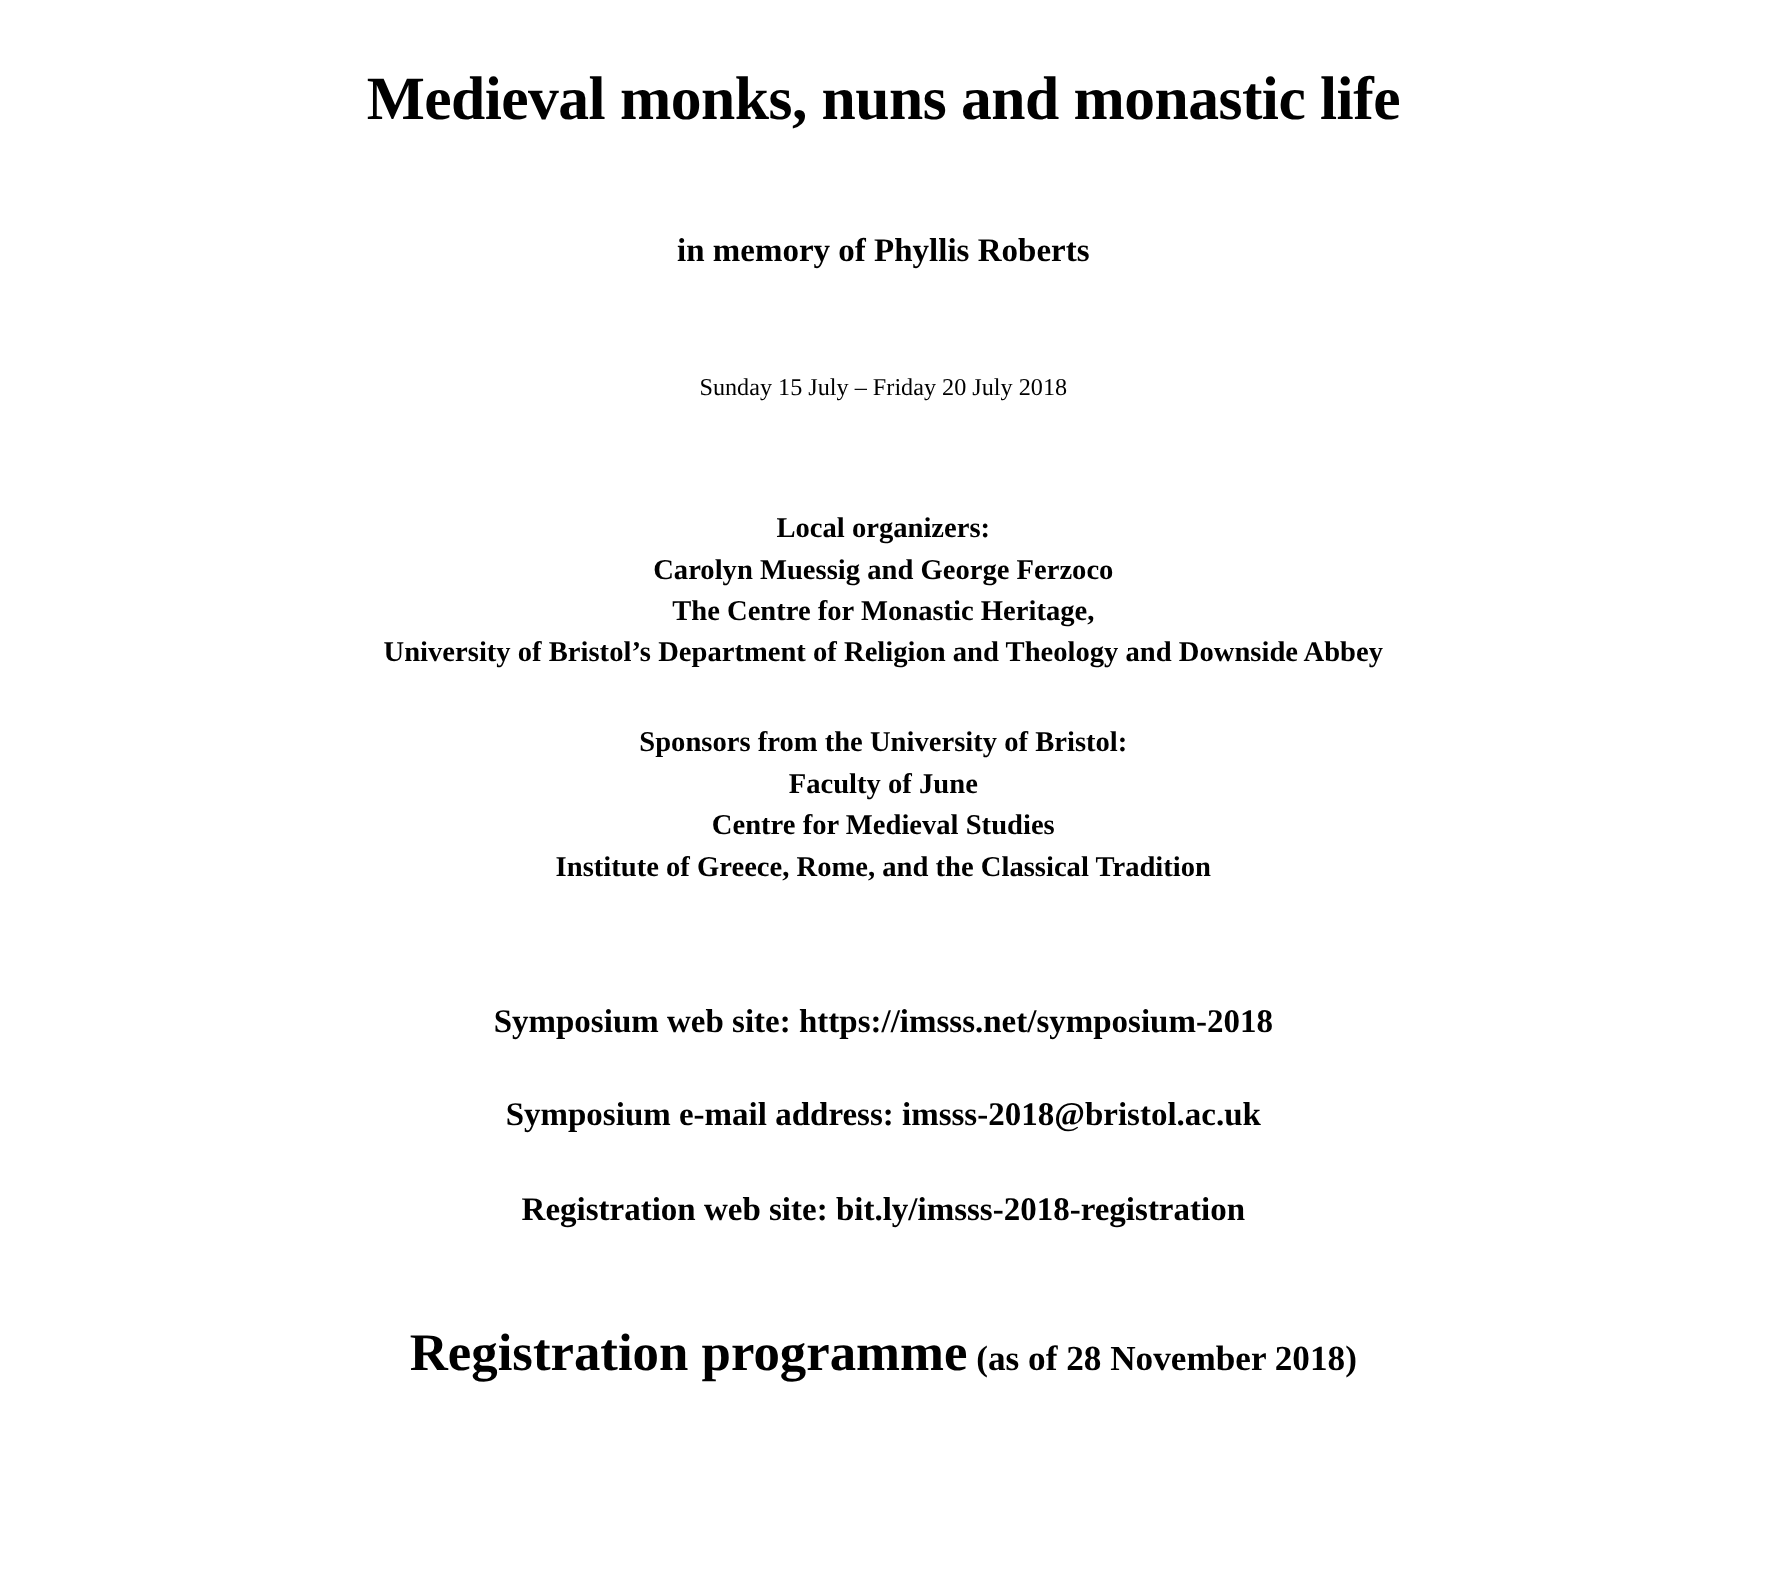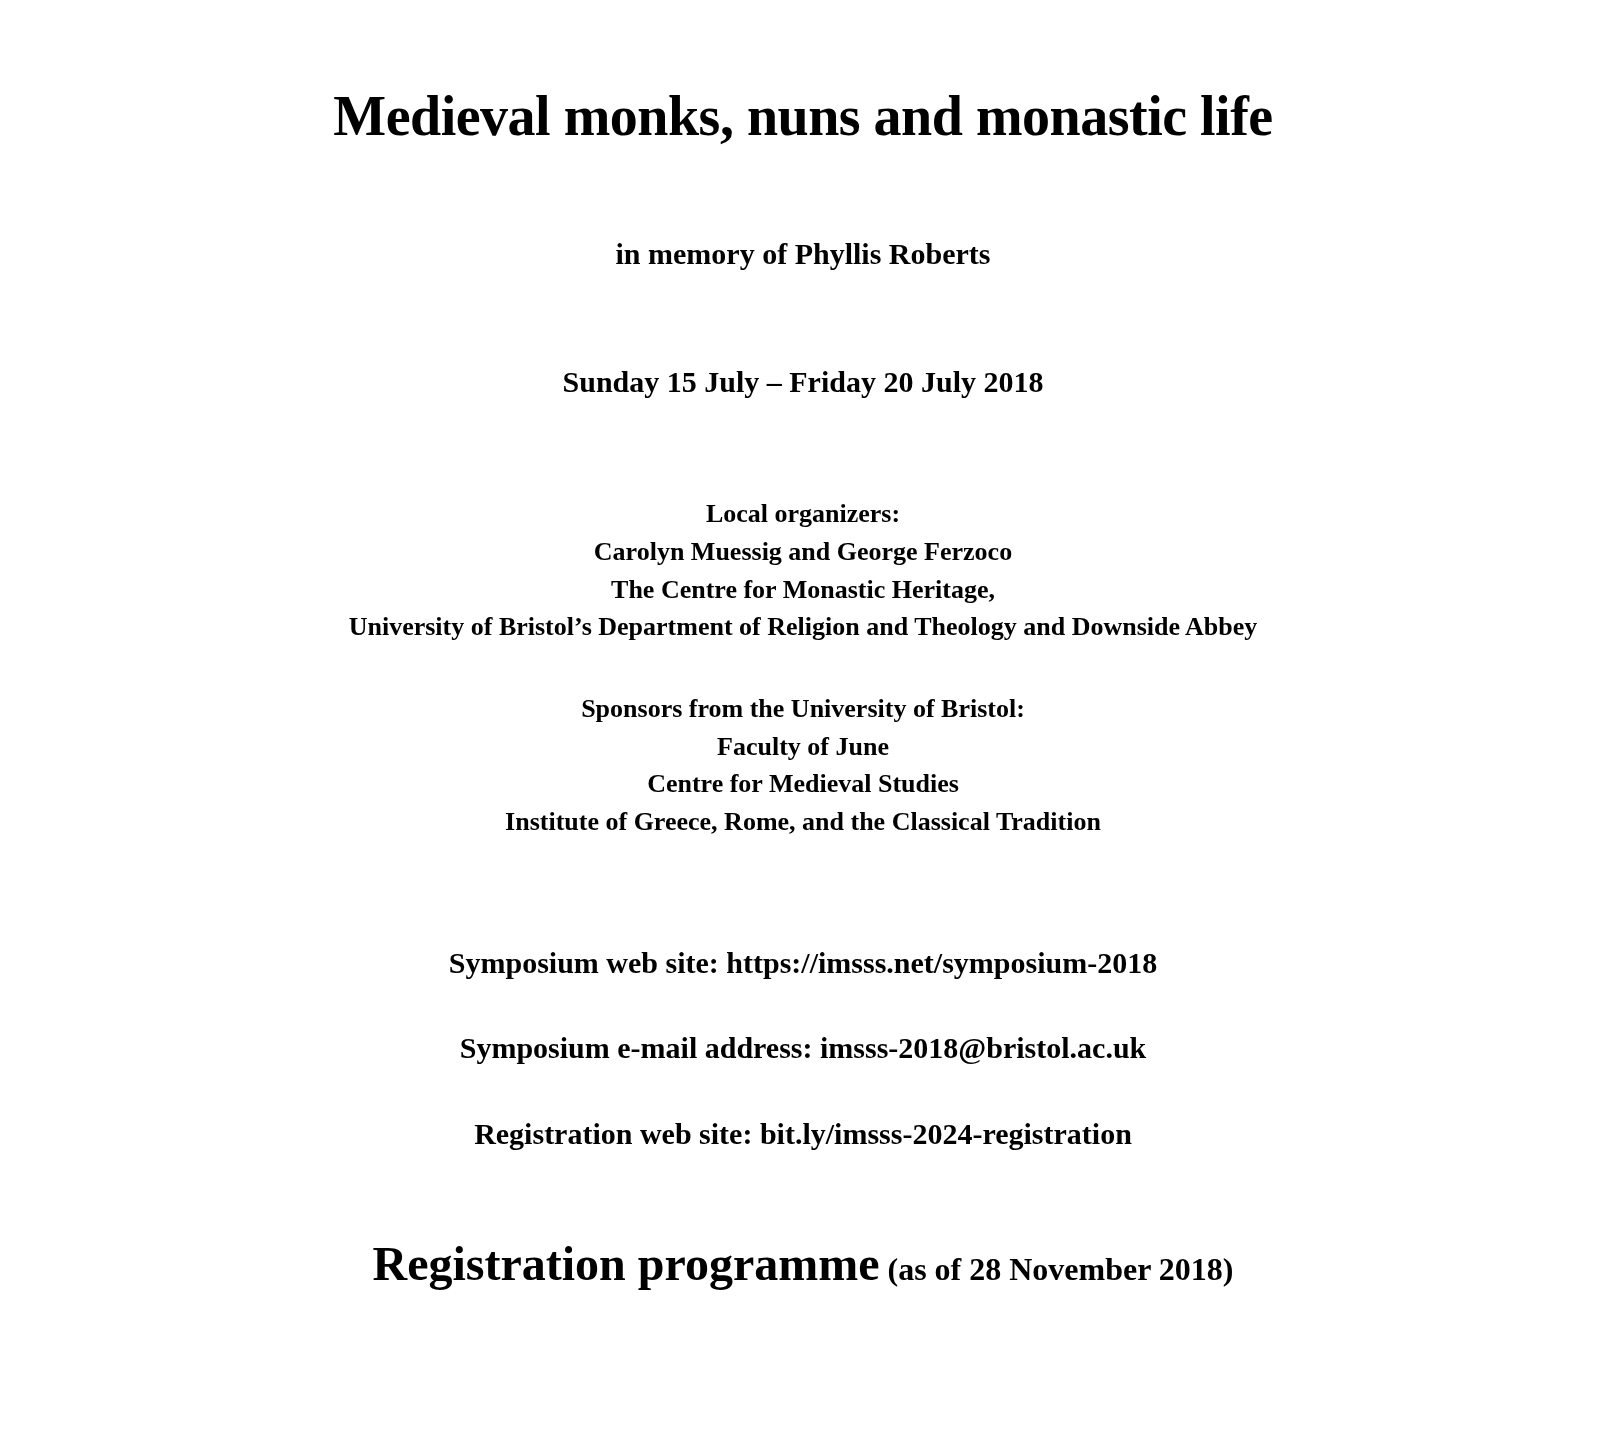--- a/index.html
+++ b/index.html
@@ -11,21 +11,21 @@
     width: 1606px;
     height: 1434px;
     font-family: "Liberation Serif", serif;
     color: #000000;
     overflow: hidden;
   }
   .page {
     width: 1606px;
     height: 1434px;
     box-sizing: border-box;
-    padding: 70px 60px 0 60px;
+    padding: 44px 60px 0 60px;
     text-align: center;
   }
   .title {
     font-size: 56px;
     font-weight: bold;
     line-height: 1.1;
     margin: 16px 0 0 0;
     letter-spacing: -0.5px;
   }
   .subtitle {
@@ -33,22 +33,22 @@
     font-weight: bold;
     line-height: 1.32;
     margin: 86px 0 0 0;
   }
   .subtitle .sup {
     font-size: 20px;
     vertical-align: super;
     line-height: 0;
   }
   .dates {
-    font-size: 30px;
-    font-weight: bold;
+    font-size: 22px;
+    font-weight: normal;
     margin: 92px 0 0 0;
   }
   .block {
     font-size: 26px;
     font-weight: bold;
     line-height: 1.45;
     margin: 0;
   }
   .organizers {
     margin-top: 96px;
@@ -105,17 +105,17 @@
 
   <div class="block sponsors">
     <span class="line">Sponsors from the University of Bristol:</span>
     <span class="line">Faculty of June</span>
     <span class="line">Centre for Medieval Studies</span>
     <span class="line">Institute of Greece, Rome, and the Classical Tradition</span>
   </div>
 
   <p class="contact contact-web">Symposium web site: https://imsss.net/symposium-2018</p>
   <p class="contact contact-email">Symposium e-mail address: imsss-2018@bristol.ac.uk</p>
-  <p class="contact contact-reg">Registration web site: bit.ly/imsss-2024-registration</p>
+  <p class="contact contact-reg">Registration web site: bit.ly/imsss-2018-registration</p>
 
   <p class="provisional"><span>Registration programme</span><span class="asof"> (as of 28 November 2018)</span></p>
 
 </div>
 
 </body></html>

